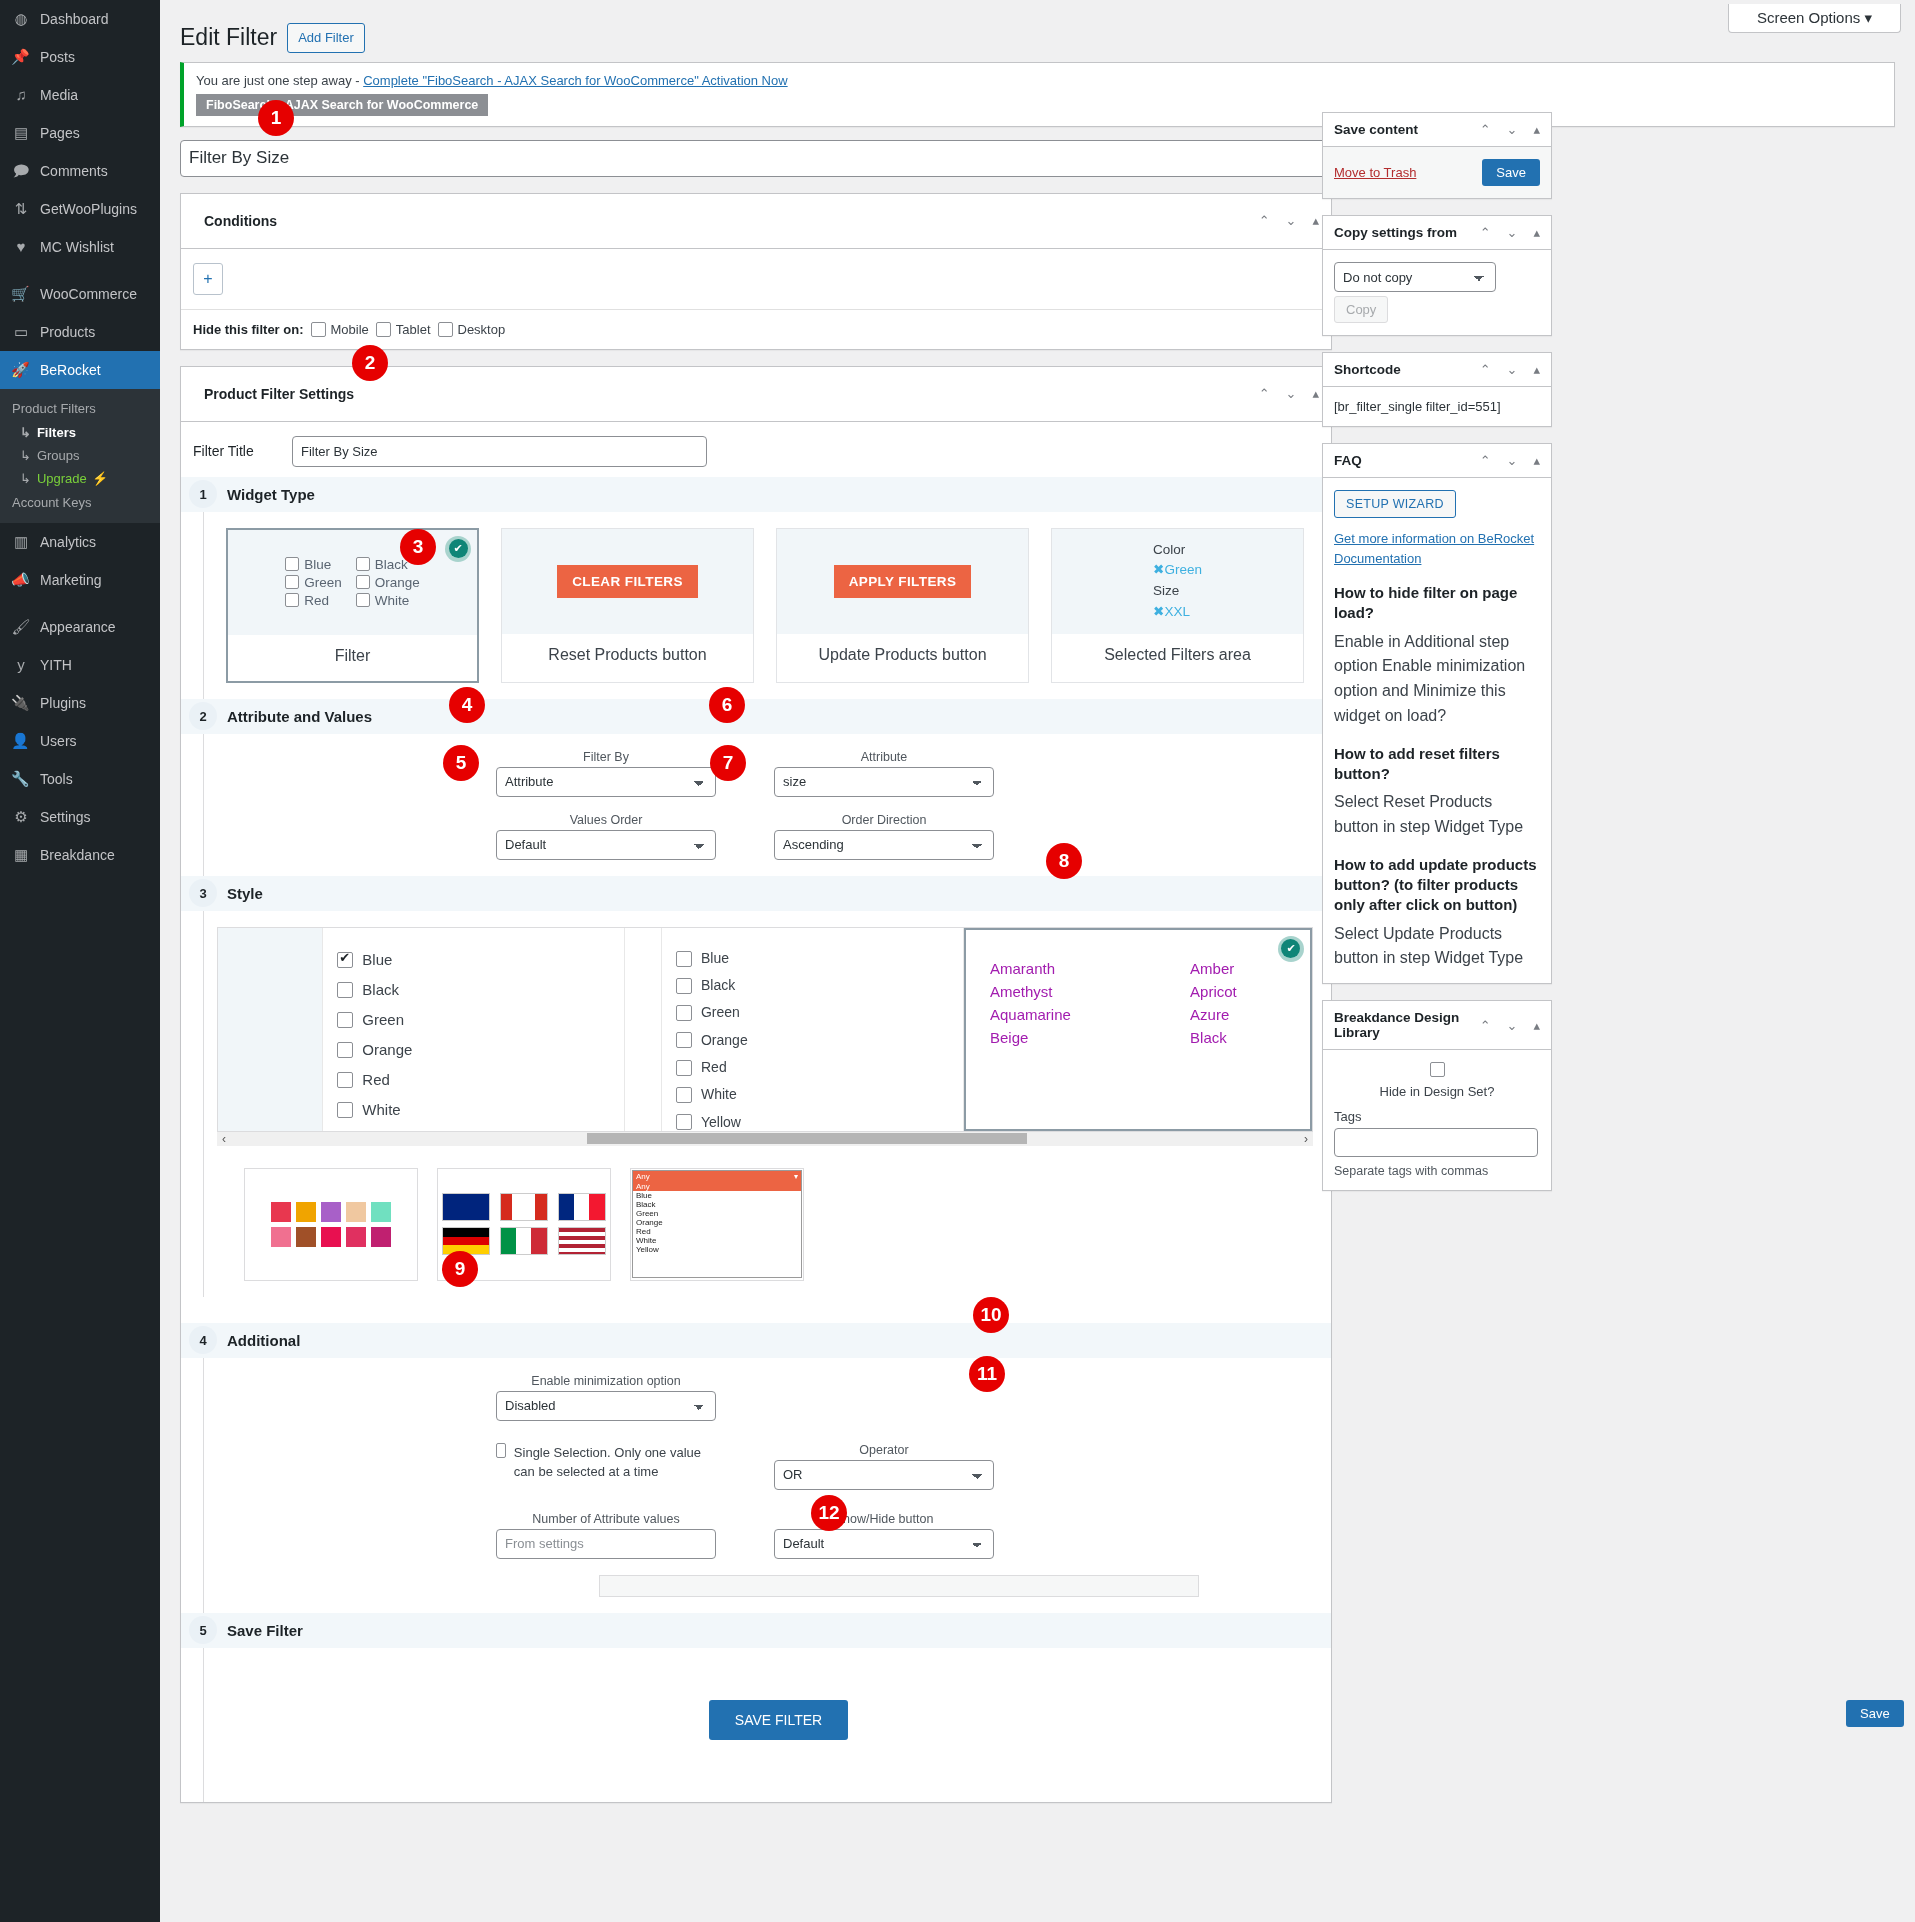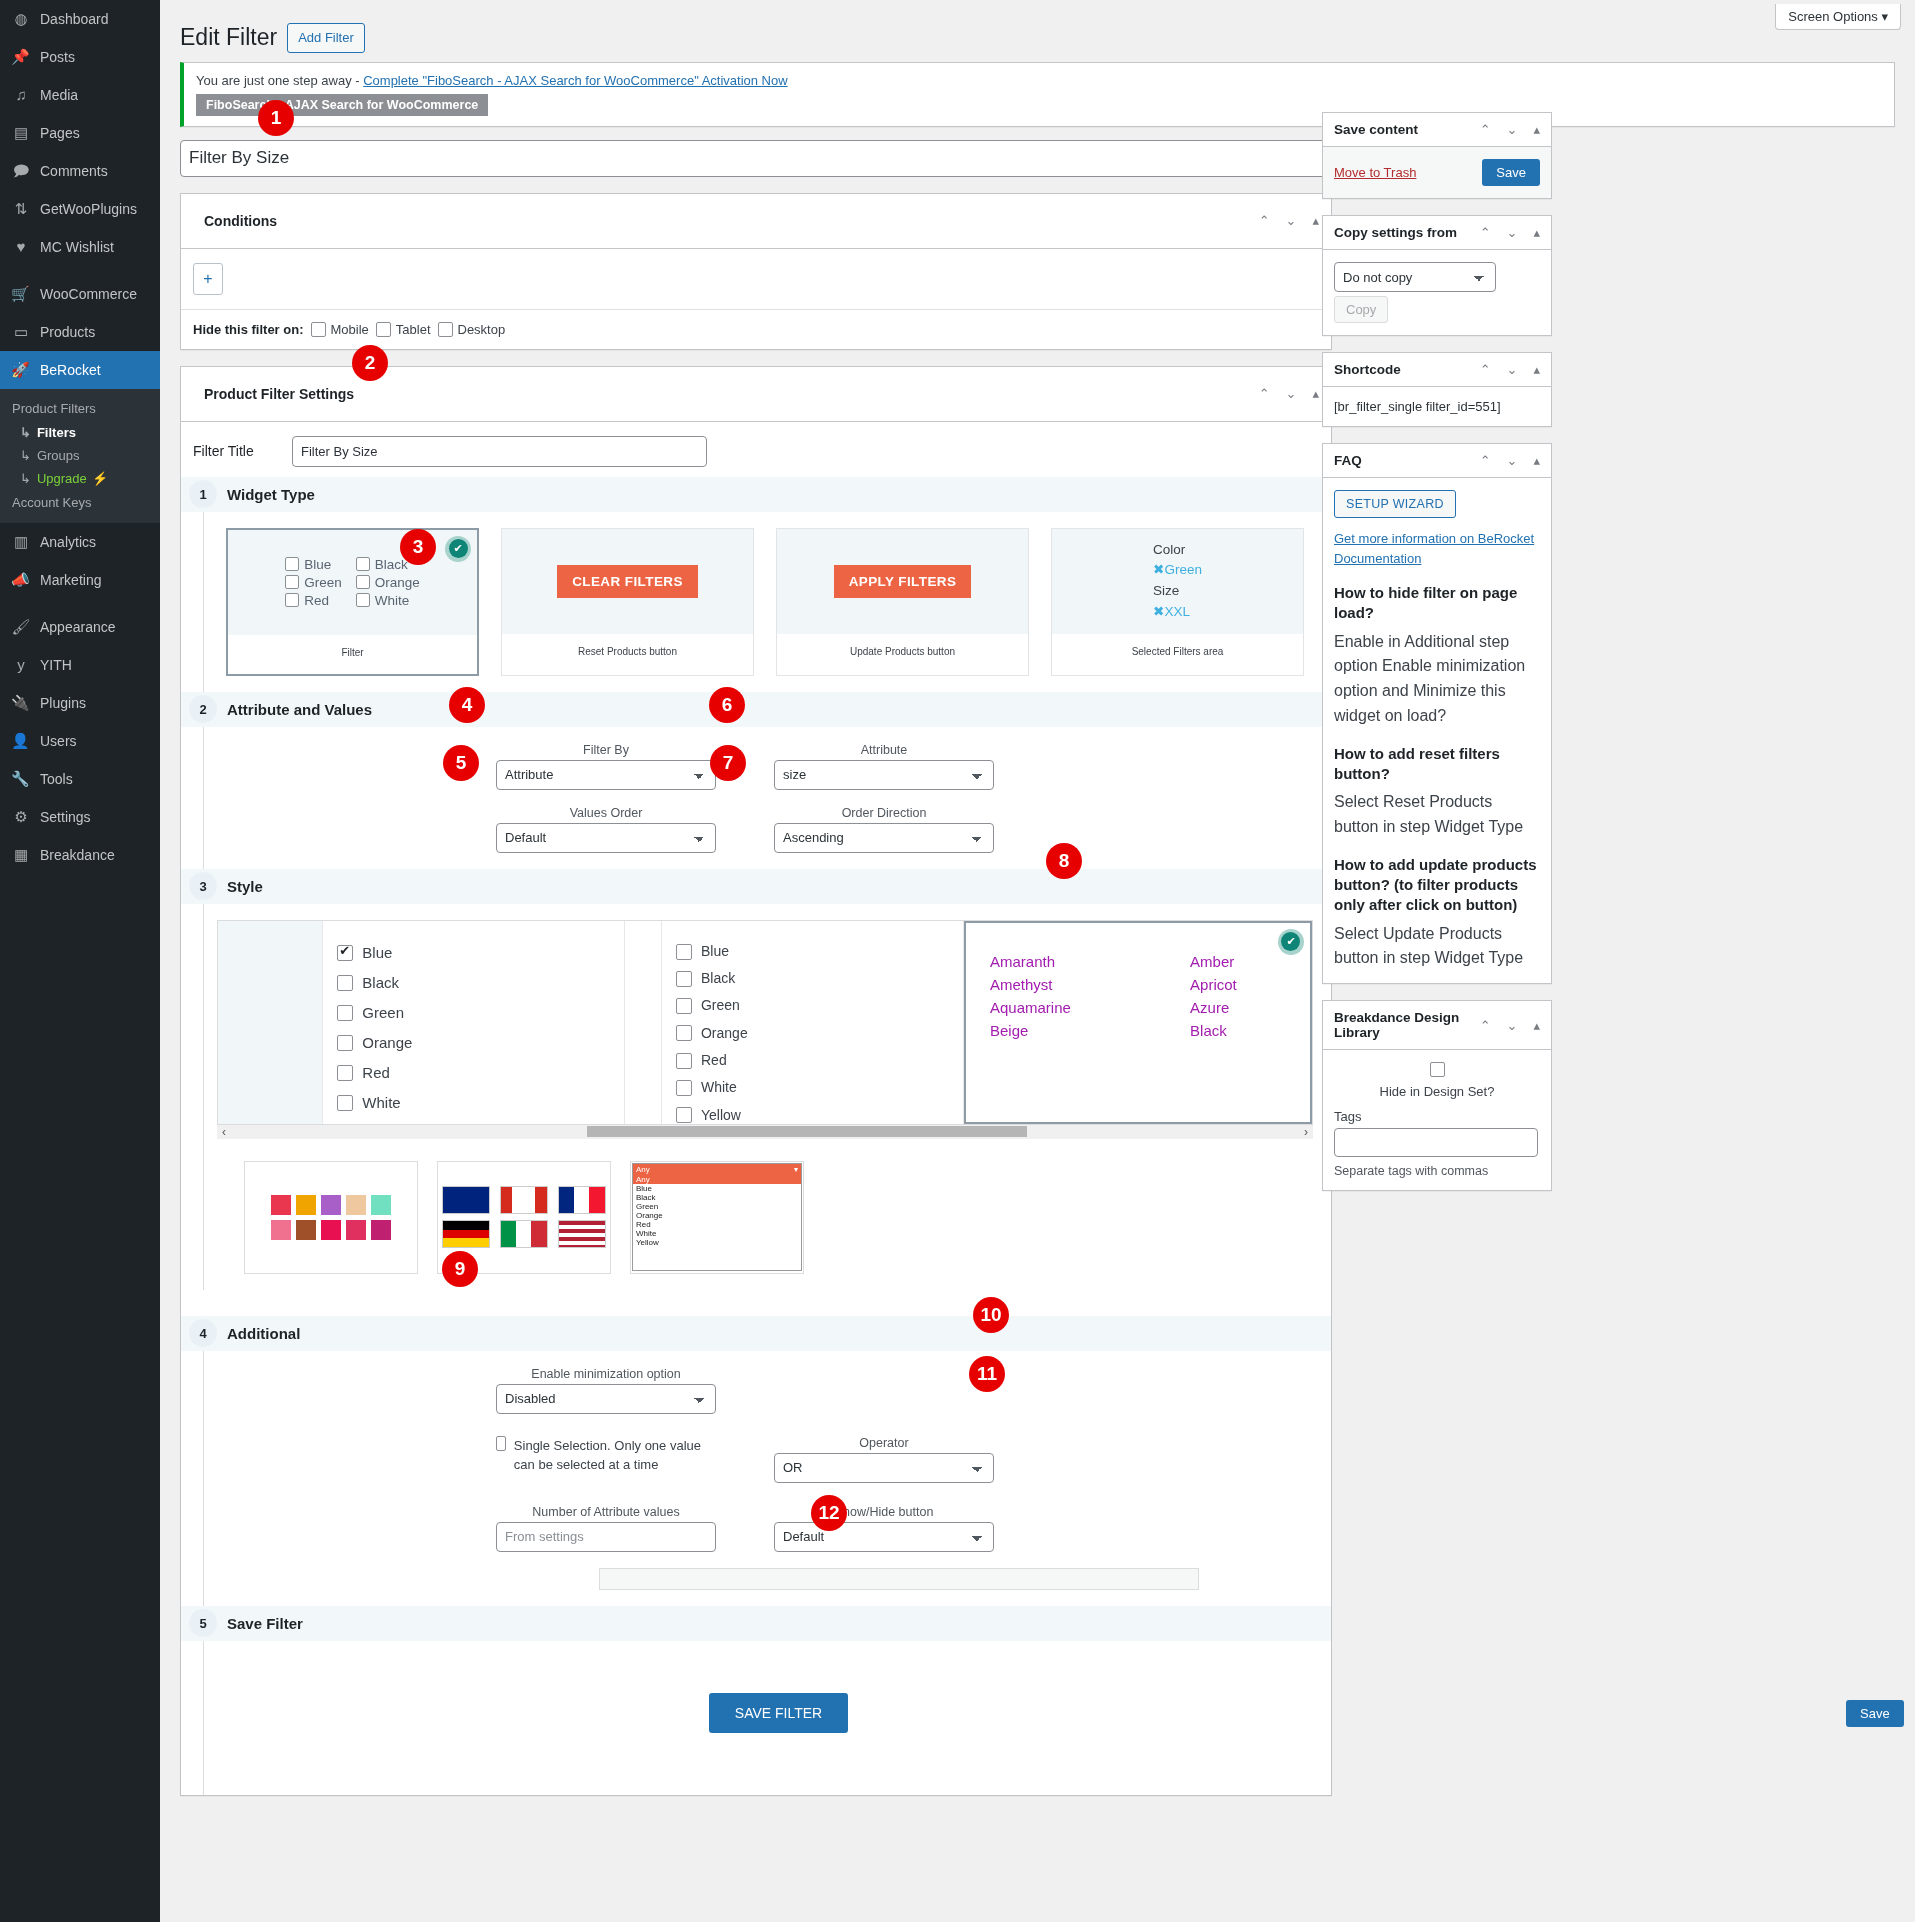--- a/index.html
+++ b/index.html
@@ -49,21 +49,21 @@
   
   #wpcontent {
     position:absolute; left:160px; top:0; right:0; bottom:0;
     padding:0 20px 0 20px;
   }
 
   .screen-meta {
     position:absolute; right:14px; top:4px;
     background:#fff; border:1px solid #c3c4c7; border-top:0;
     border-radius:0 0 4px 4px;
-    padding:5px 12px; font-size:13px; color:#2c3338; cursor:pointer;
+    padding:5px 28px; font-size:15px; color:#2c3338; cursor:pointer;
   }
 
   h1.page-title {
     font-size:23px; font-weight:400; color:#1d2327;
     margin:14px 0 0 0; padding:9px 0 4px 0; line-height:1.3;
     display:flex; align-items:center; gap:10px;
   }
   .page-title-action {
     font-size:13px; line-height:2.1; padding:0 10px;
     border:1px solid #2271b1; color:#2271b1; background:#f6f7f7;
@@ -150,21 +150,21 @@
 
   .wtype-grid { display:flex; gap:22px; }
   .wtype-card {
     width:253px; border:1px solid #e2e4e7; background:#fff; position:relative; cursor:pointer;
   }
   .wtype-card.selected { border:2px solid #8c9ba5; }
   .wtype-preview {
     background:#f1f6f9; height:105px;
     display:flex; align-items:center; justify-content:center;
   }
-  .wtype-label { text-align:center; padding:12px 0 16px 0; font-size:10px; color:#3c434a; }
+  .wtype-label { text-align:center; padding:12px 0 16px 0; font-size:16px; color:#3c434a; }
   .check-badge {
     position:absolute; right:6px; top:6px; width:26px; height:26px; border-radius:50%;
     background:#a8d3cd; display:flex; align-items:center; justify-content:center;
   }
   .check-badge i {
     width:19px; height:19px; border-radius:50%; background:#0f8577;
     display:flex; align-items:center; justify-content:center;
     color:#fff; font-size:11px; font-style:normal;
   }
   .cb-grid { display:grid; grid-template-columns:auto auto; gap:3px 14px; font-size:13.5px; color:#5a6572; }

